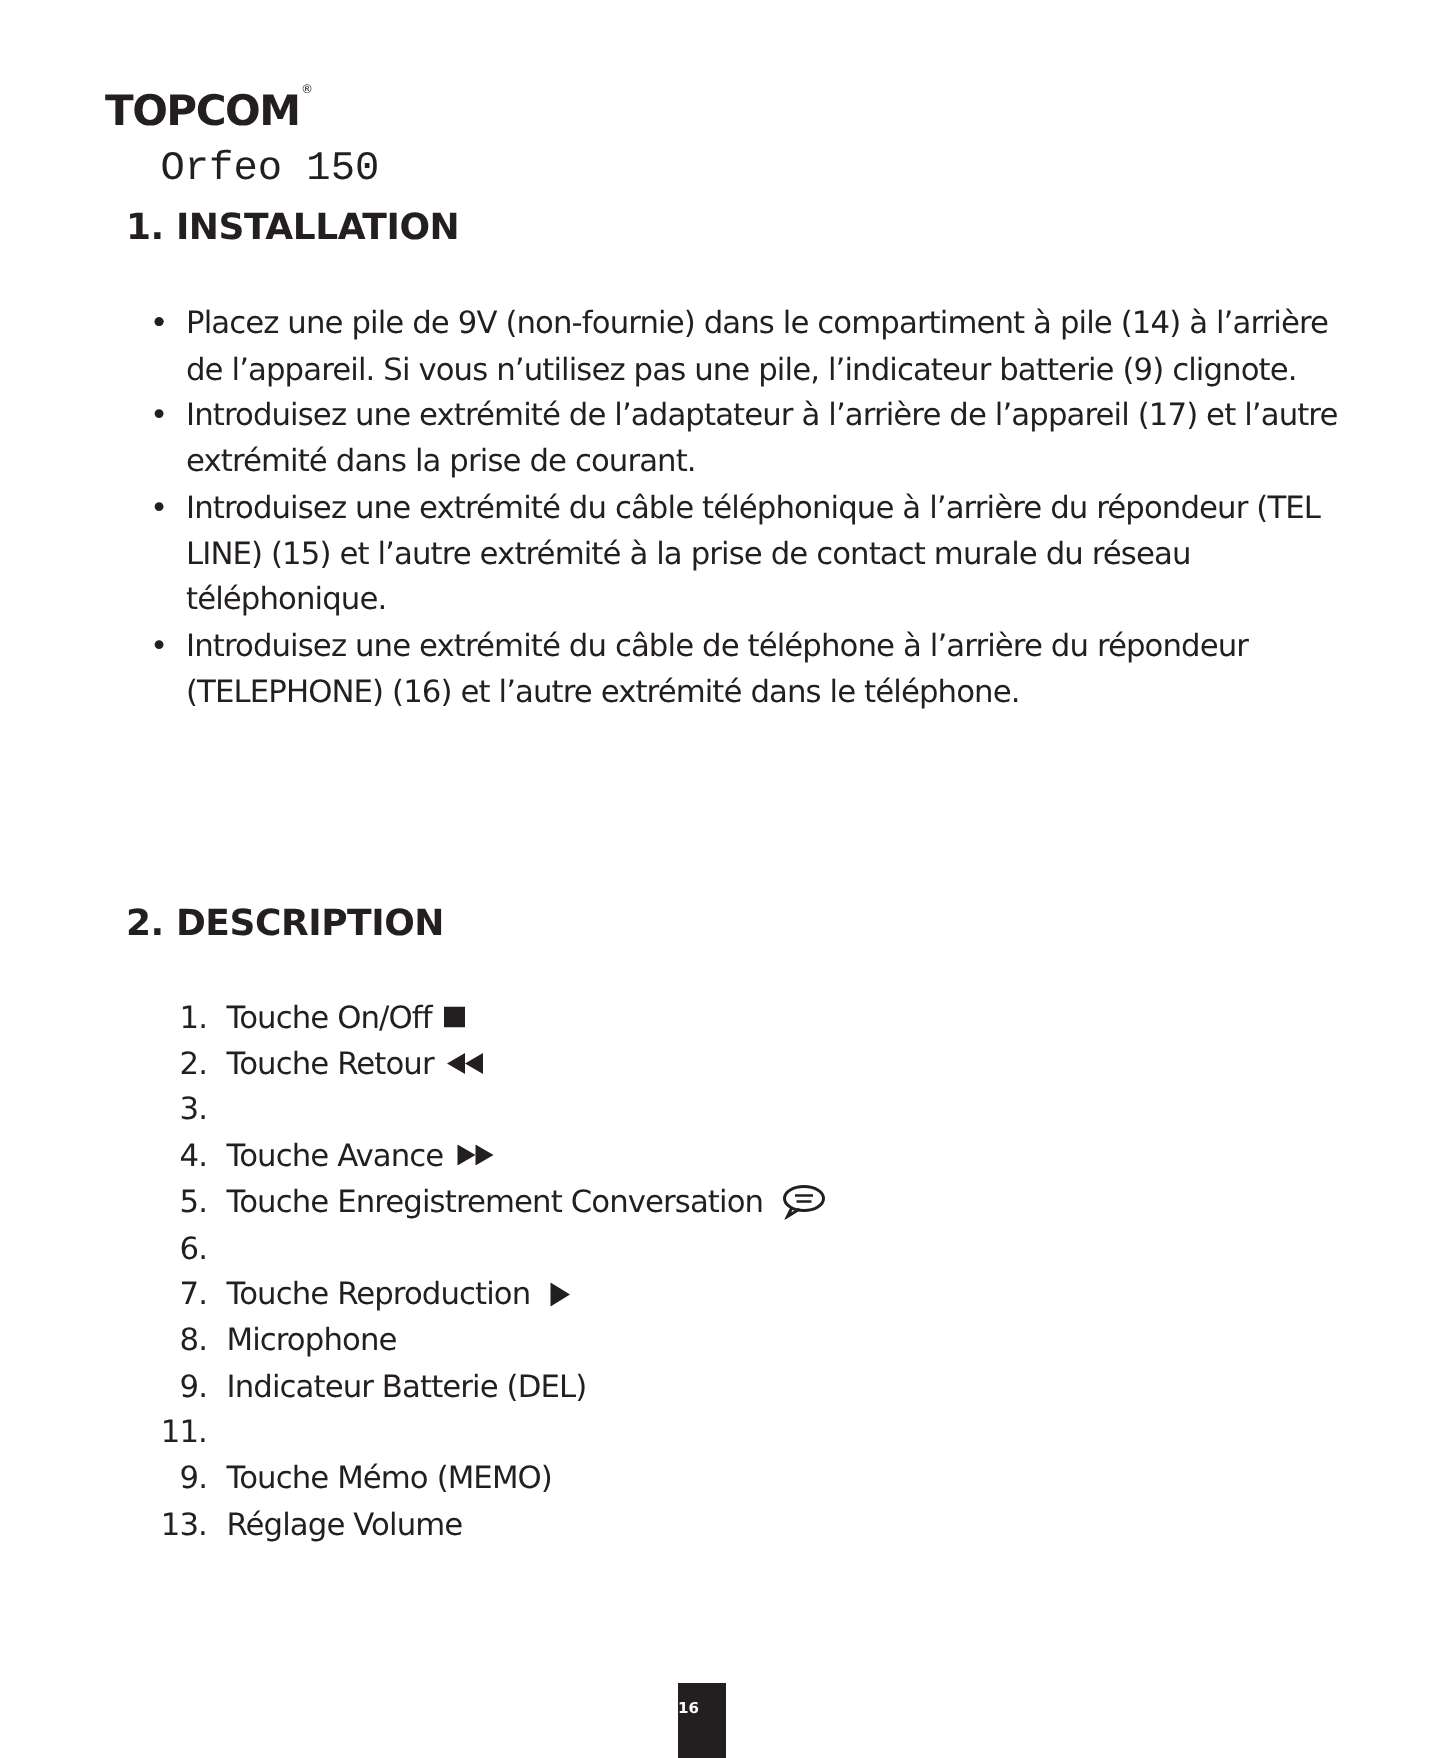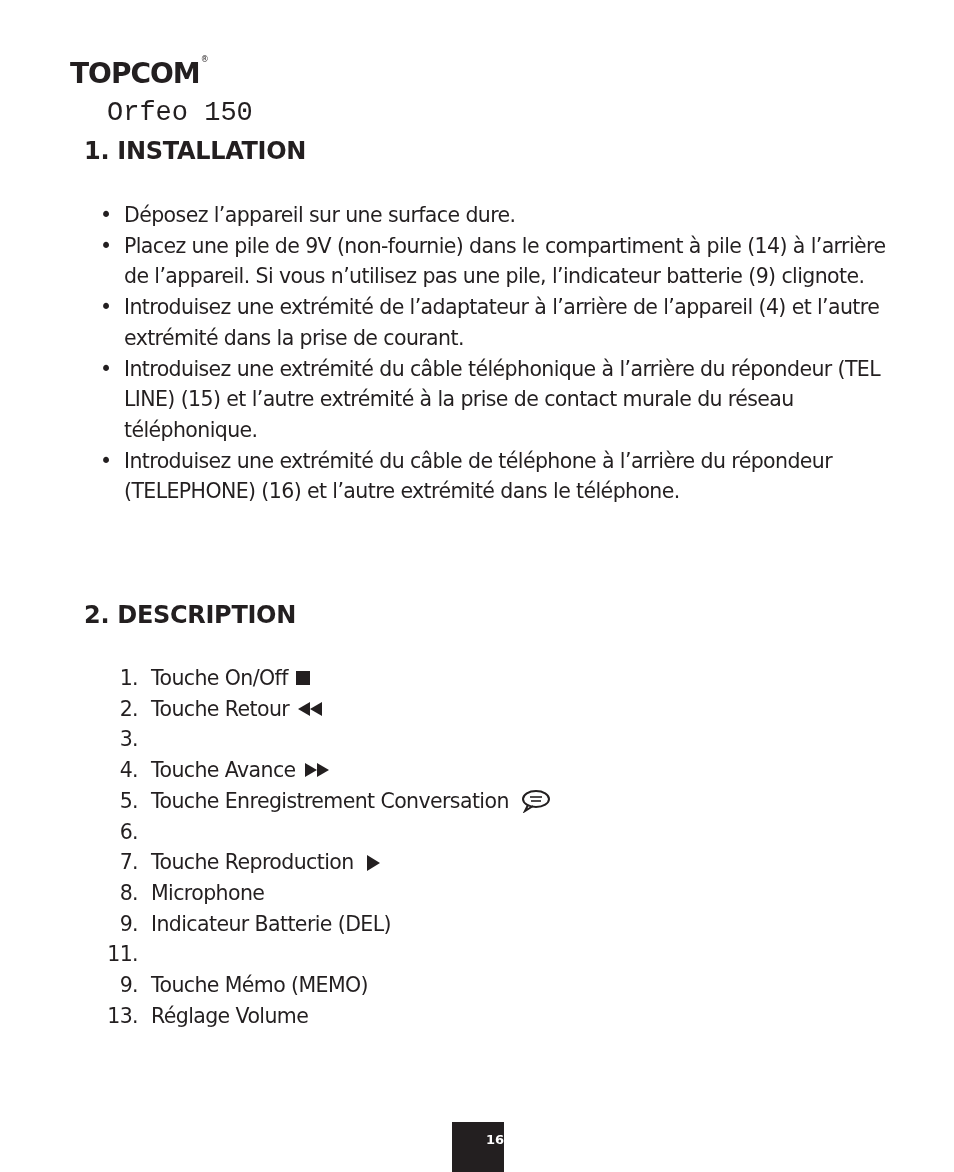--- a/index.html
+++ b/index.html
@@ -103,46 +103,46 @@
     }
     .ico {
       display: inline-flex;
       align-items: center;
       margin-left: 8px;
     }
     .page-num {
       position: absolute;
       left: 452px;
       top: 1122px;
-      width: 52px;
+      width: 32px;
       height: 50px;
       background: #231f20;
       color: #ffffff;
-      font-size: 13px;
+      font-size: 10px;
       font-weight: bold;
       font-family: "DejaVu Sans", sans-serif;
-      text-align: right;
+      text-align: left;
       line-height: 36px;
     }
   </style>
 </head>
 <body>
 
 <div class="logo">
   <span class="logo-text">TOPCOM</span>
   <span class="logo-reg">®</span>
 </div>
 <div class="model">Orfeo 150</div>
 
 <div class="section-title" id="sec1-title">1. INSTALLATION</div>
 
 <ul class="bullets">
-  <li><span class="dot">•</span><span>Déposez l’appareil sur une surface dure.</span></li>
+  <li><span class="dot">•</span></li>
   <li><span class="dot">•</span><span>Placez une pile de 9V (non-fournie) dans le compartiment à pile (14) à l’arrière de l’appareil. Si vous n’utilisez pas une pile, l’indicateur batterie (9) clignote.</span></li>
-  <li><span class="dot">•</span><span>Introduisez une extrémité de l’adaptateur à l’arrière de l’appareil (4) et l’autre extrémité dans la prise de courant.</span></li>
+  <li><span class="dot">•</span><span>Introduisez une extrémité de l’adaptateur à l’arrière de l’appareil (17) et l’autre extrémité dans la prise de courant.</span></li>
   <li><span class="dot">•</span><span>Introduisez une extrémité du câble téléphonique à l’arrière du répondeur (TEL LINE) (15) et l’autre extrémité à la prise de contact murale du réseau téléphonique.</span></li>
   <li><span class="dot">•</span><span>Introduisez une extrémité du câble de téléphone à l’arrière du répondeur (TELEPHONE) (16) et l’autre extrémité dans le téléphone.</span></li>
 </ul>
 
 <div class="section-title" id="sec2-title">2. DESCRIPTION</div>
 
 <ul class="numlist">
   <li>
     <span class="num">1.</span>
     <span>Touche On/Off</span>

